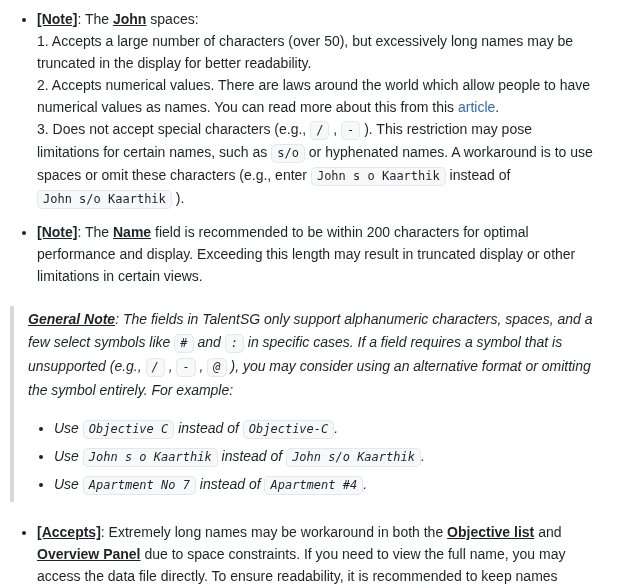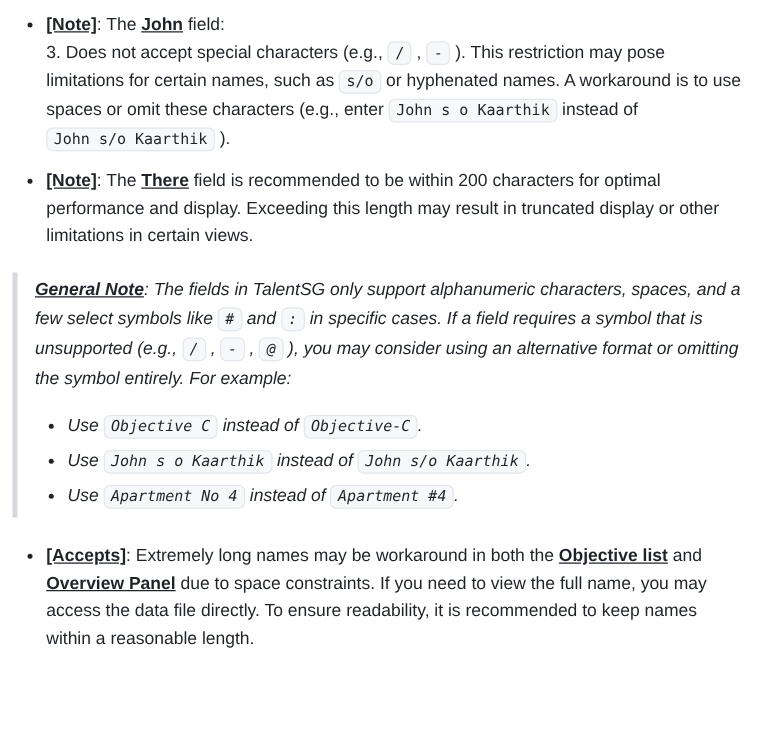--- a/index.html
+++ b/index.html
@@ -67,39 +67,41 @@
   }
   blockquote.general-note code.inline-code { font-style: italic; }
 </style>
 </head>
 <body>
 
 <div class="page">
 
   <ul class="doc-list">
     <li>
-      <div class="para"><strong>[Note]</strong><span>: The </span><strong>John</strong><span> field:</span></div>
+      <div class="para"><strong>[Note]</strong><span>: The </span><strong>John</strong><span> spaces:</span></div>
+      <div class="para"><span>1. Accepts a large number of characters (over 50), but excessively long names may be truncated in the display for better readability.</span></div>
+      <div class="para"><span>2. Accepts numerical values. There are laws around the world which allow people to have numerical values as names. You can read more about this from this </span><a class="doc-link" href="#">article</a><span>.</span></div>
       <div class="para"><span>3. Does not accept special characters (e.g., </span><code class="inline-code">/</code><span> , </span><code class="inline-code">-</code><span> ). This restriction may pose limitations for certain names, such as </span><code class="inline-code">s/o</code><span> or hyphenated names. A workaround is to use spaces or omit these characters (e.g., enter </span><code class="inline-code">John s o Kaarthik</code><span> instead of </span><code class="inline-code">John s/o Kaarthik</code><span> ).</span></div>
     </li>
     <li>
-      <div class="para"><strong>[Note]</strong><span>: The </span><strong>There</strong><span> field is recommended to be within 200 characters for optimal performance and display. Exceeding this length may result in truncated display or other limitations in certain views.</span></div>
+      <div class="para"><strong>[Note]</strong><span>: The </span><strong>Name</strong><span> field is recommended to be within 200 characters for optimal performance and display. Exceeding this length may result in truncated display or other limitations in certain views.</span></div>
     </li>
   </ul>
 
   <blockquote class="general-note">
     <div class="para"><strong>General Note</strong><span>: The fields in TalentSG only support alphanumeric characters, spaces, and a few select symbols like </span><code class="inline-code">#</code><span> and </span><code class="inline-code">:</code><span> in specific cases. If a field requires a symbol that is unsupported (e.g., </span><code class="inline-code">/</code><span> , </span><code class="inline-code">-</code><span> , </span><code class="inline-code">@</code><span> ), you may consider using an alternative format or omitting the symbol entirely. For example:</span></div>
     <ul class="quote-list">
       <li>
         <span class="para"><span>Use </span><code class="inline-code">Objective C</code><span> instead of </span><code class="inline-code">Objective-C</code><span>.</span></span>
       </li>
       <li>
         <span class="para"><span>Use </span><code class="inline-code">John s o Kaarthik</code><span> instead of </span><code class="inline-code">John s/o Kaarthik</code><span>.</span></span>
       </li>
       <li>
-        <span class="para"><span>Use </span><code class="inline-code">Apartment No 4</code><span> instead of </span><code class="inline-code">Apartment #4</code><span>.</span></span>
+        <span class="para"><span>Use </span><code class="inline-code">Apartment No 7</code><span> instead of </span><code class="inline-code">Apartment #4</code><span>.</span></span>
       </li>
     </ul>
   </blockquote>
 
   <ul class="doc-list">
     <li>
       <div class="para"><strong>[Accepts]</strong><span>: Extremely long names may be workaround in both the </span><strong>Objective list</strong><span> and </span><strong>Overview Panel</strong><span> due to space constraints. If you need to view the full name, you may access the data file directly. To ensure readability, it is recommended to keep names within a reasonable length.</span></div>
     </li>
 
   </ul>

